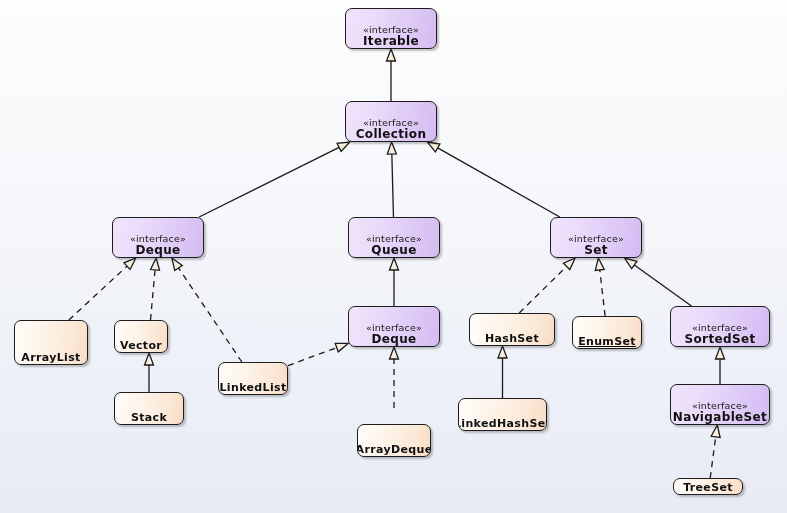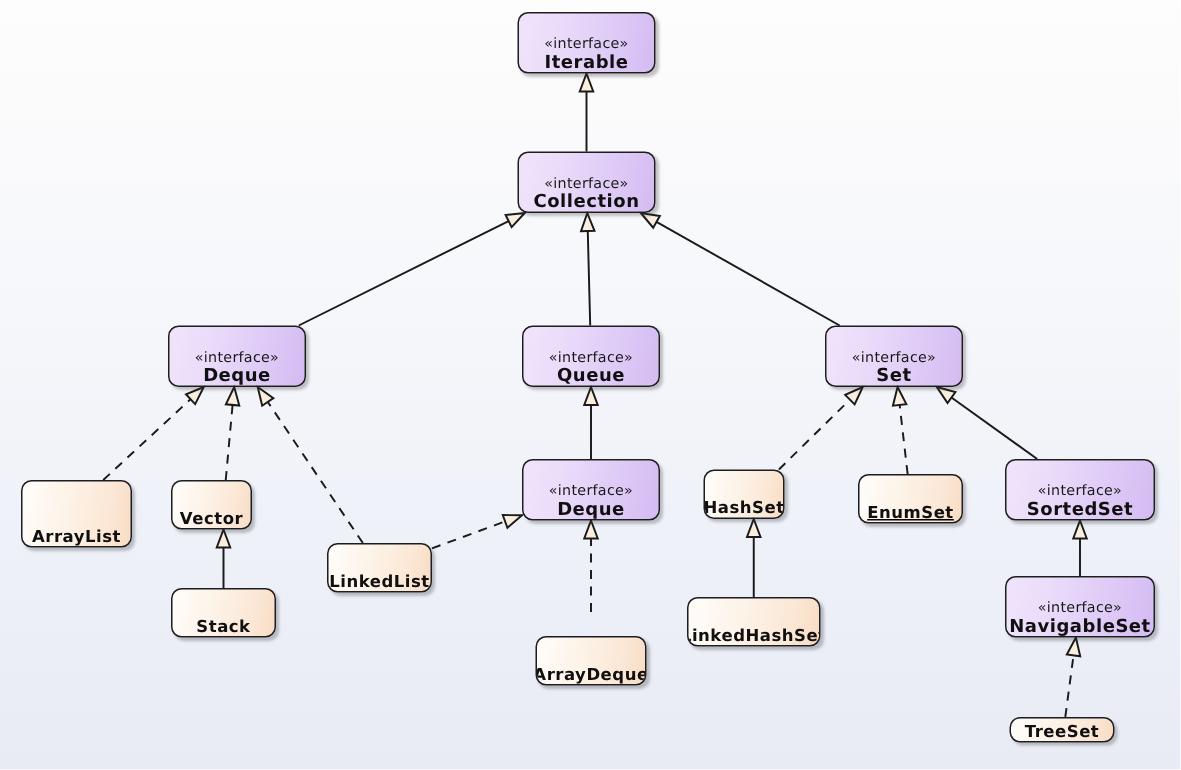--- a/index.html
+++ b/index.html
@@ -178,21 +178,21 @@
       </div>
       <div class="node clazz" style="left: 114px; top: 392px; width: 70px; height: 33px;">
         <div class="nname">Stack</div>
       </div>
       <div class="node clazz" style="left: 218px; top: 362px; width: 70px; height: 33px;">
         <div class="nname">LinkedList</div>
       </div>
       <div class="node clazz" style="left: 357px; top: 424px; width: 74px; height: 33px;">
         <div class="nname">ArrayDeque</div>
       </div>
-      <div class="node clazz" style="left: 469px; top: 313px; width: 54px; height: 33px;">
+      <div class="node clazz" style="left: 469px; top: 313px; width: 86px; height: 33px;">
         <div class="nname">HashSet</div>
       </div>
       <div class="node clazz" style="left: 458px; top: 398px; width: 89px; height: 33px;">
         <div class="nname">LinkedHashSet</div>
       </div>
       <div class="node clazz" style="left: 572px; top: 316px; width: 70px; height: 33px; text-decoration: underline;">
         <div class="nname">EnumSet</div>
       </div>
       <div class="node clazz" style="left: 673px; top: 478px; width: 70px; height: 17px;">
         <div class="nname">TreeSet</div>

